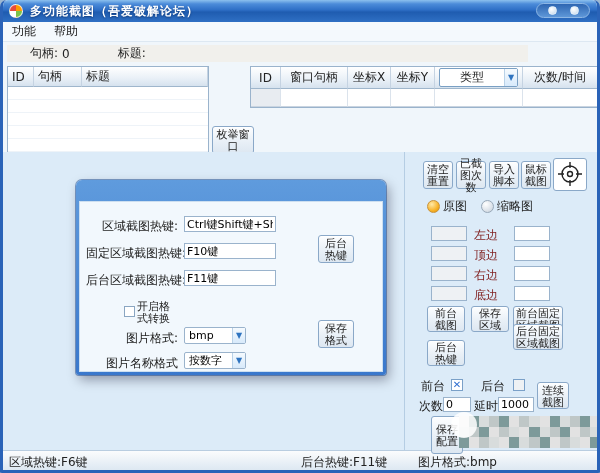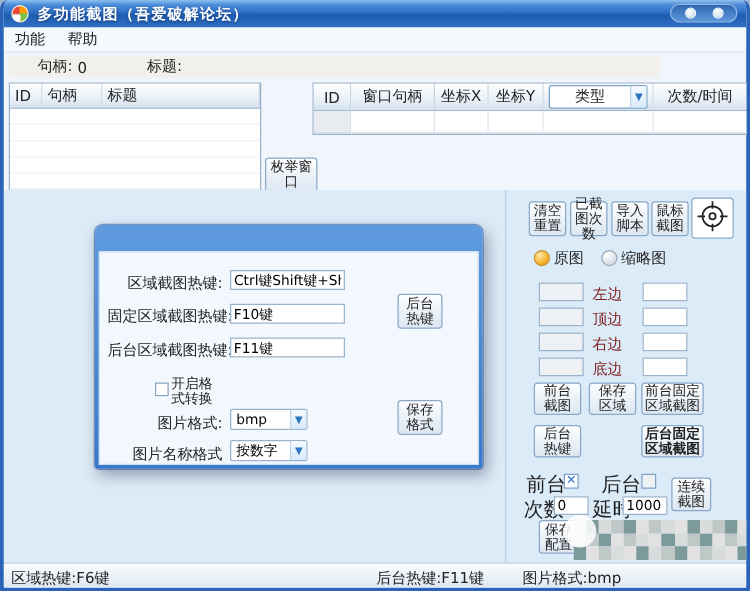--- a/index.html
+++ b/index.html
@@ -56,25 +56,25 @@
   .radio.off{background:radial-gradient(circle at 35% 30%,#ffffff,#d7dee6 70%,#b9c4cf);border:1px solid #98a8b8;}
   .radio-row{position:absolute;left:424px;top:198px;display:flex;align-items:center;font-size:12px;color:#222;}
   .radio-row .rl{margin:0 14px 0 3px;}
   .mrow-label{position:absolute;width:34px;text-align:center;font-size:12px;color:#7f1d1d;}
   .sinput{position:absolute;height:15px;border:1px solid #9ab3cc;background:#fff;font-size:11px;padding:0 2px;font-family:"DejaVu Sans",sans-serif;}
   .sinput.gray{background:#eef1f4;}
   .b-front{position:absolute;left:424px;top:306px;width:38px;height:26px;}
   .b-savereg{position:absolute;left:468px;top:306px;width:38px;height:26px;}
   .b-frontfix{position:absolute;left:510px;top:306px;width:50px;height:26px;}
   .b-back{position:absolute;left:424px;top:340px;width:38px;height:26px;}
-  .b-backfix{position:absolute;left:510px;top:340px;width:50px;height:26px;font-weight:bold;}
+  .b-backfix{position:absolute;left:510px;top:324px;width:50px;height:26px;}
   .cb{width:12px;height:12px;border:1px solid #7aa0c8;background:#fff;font-size:10px;font-weight:bold;color:#2f6fd0;display:flex;align-items:center;justify-content:center;line-height:10px;}
-  .cont-label{position:absolute;font-size:16px;color:#222;}
+  .cont-label{position:absolute;font-size:12px;color:#222;}
   .b-cont{position:absolute;left:534px;top:382px;width:32px;height:27px;}
-  .b-savecfg{position:absolute;left:428px;top:416px;width:32px;height:27px;z-index:2;}
+  .b-savecfg{position:absolute;left:428px;top:416px;width:32px;height:38px;z-index:2;}
   .mosaic{position:absolute;left:456px;top:416px;width:141px;height:32px;display:grid;grid-template-columns:repeat(14,1fr);grid-template-rows:repeat(3,1fr);z-index:3;}
   .mosaic div{width:100%;height:100%;}
   .mosaic-blob{position:absolute;left:448px;top:412px;width:26px;height:26px;border-radius:50%;background:rgba(255,255,255,.85);z-index:4;}
   
   .statusbar{position:absolute;left:0;top:450px;width:100%;height:20px;background:linear-gradient(180deg,#fbfcfd,#dde8f2);border-top:1px solid #b9cde0;font-size:12px;color:#222;}
   .statusbar span{position:absolute;top:3px;white-space:nowrap;}
   
   .dialog{position:absolute;left:73px;top:180px;width:310px;height:195px;border-radius:6px 6px 3px 3px;
     background:linear-gradient(180deg,#5f9bdd,#3a78cc);box-shadow:0 0 0 1px rgba(25,70,140,.5),3px 5px 12px rgba(0,0,30,.35);z-index:10;}
   .dlg-titlebar{position:relative;height:21px;display:flex;align-items:center;padding:0 6px;

